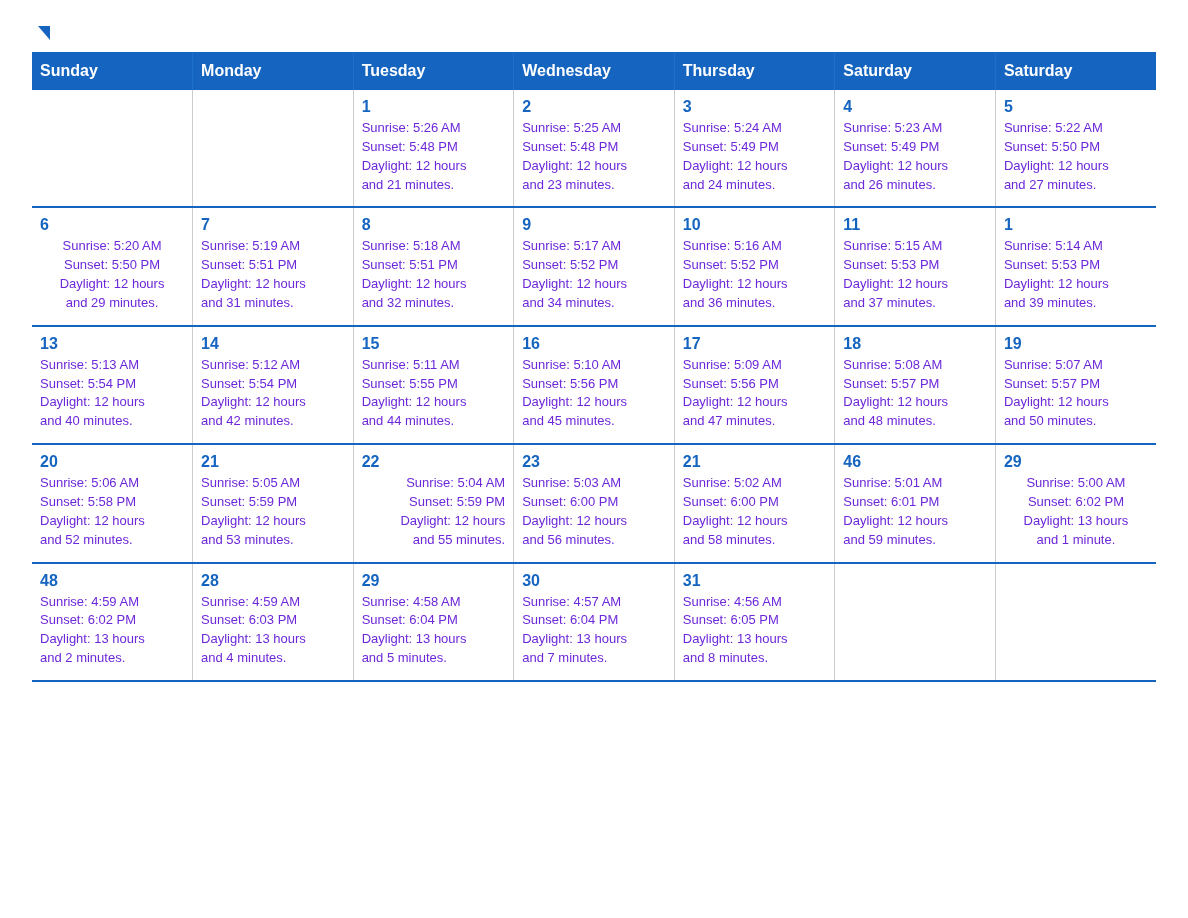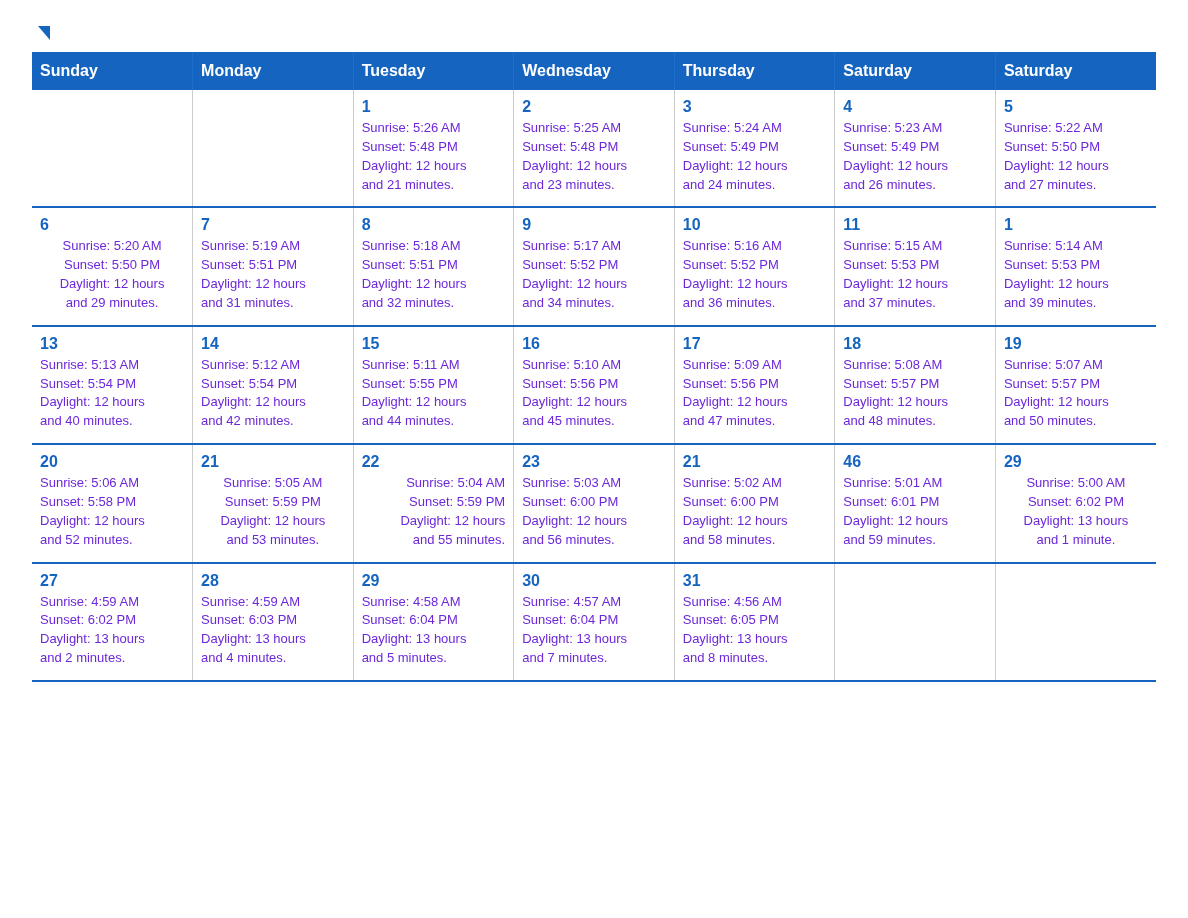--- a/index.html
+++ b/index.html
@@ -276,21 +276,21 @@
       <tr>
         <td>
           <span class="day-num">20</span>
           <div class="day-info" style="white-space: pre-line;">Sunrise: 5:06 AM
 Sunset: 5:58 PM
 Daylight: 12 hours
 and 52 minutes.</div>
         </td>
         <td>
           <span class="day-num">21</span>
-          <div class="day-info" style="white-space: pre-line; text-align: center;">Sunrise: 5:05 AM
+          <div class="day-info" style="white-space: pre-line;">Sunrise: 5:05 AM
 Sunset: 5:59 PM
 Daylight: 12 hours
 and 53 minutes.</div>
         </td>
         <td>
           <span class="day-num">22</span>
           <div class="day-info" style="white-space: pre-line; text-align: right;">Sunrise: 5:04 AM
 Sunset: 5:59 PM
 Daylight: 12 hours
 and 55 minutes.</div>
@@ -319,21 +319,21 @@
         <td>
           <span class="day-num">29</span>
           <div class="day-info" style="white-space: pre-line; text-align: center;">Sunrise: 5:00 AM
 Sunset: 6:02 PM
 Daylight: 13 hours
 and 1 minute.</div>
         </td>
       </tr>
       <tr>
         <td>
-          <span class="day-num">27</span>
+          <span class="day-num">48</span>
           <div class="day-info" style="white-space: pre-line;">Sunrise: 4:59 AM
 Sunset: 6:02 PM
 Daylight: 13 hours
 and 2 minutes.</div>
         </td>
         <td>
           <span class="day-num">28</span>
           <div class="day-info" style="white-space: pre-line;">Sunrise: 4:59 AM
 Sunset: 6:03 PM
 Daylight: 13 hours

